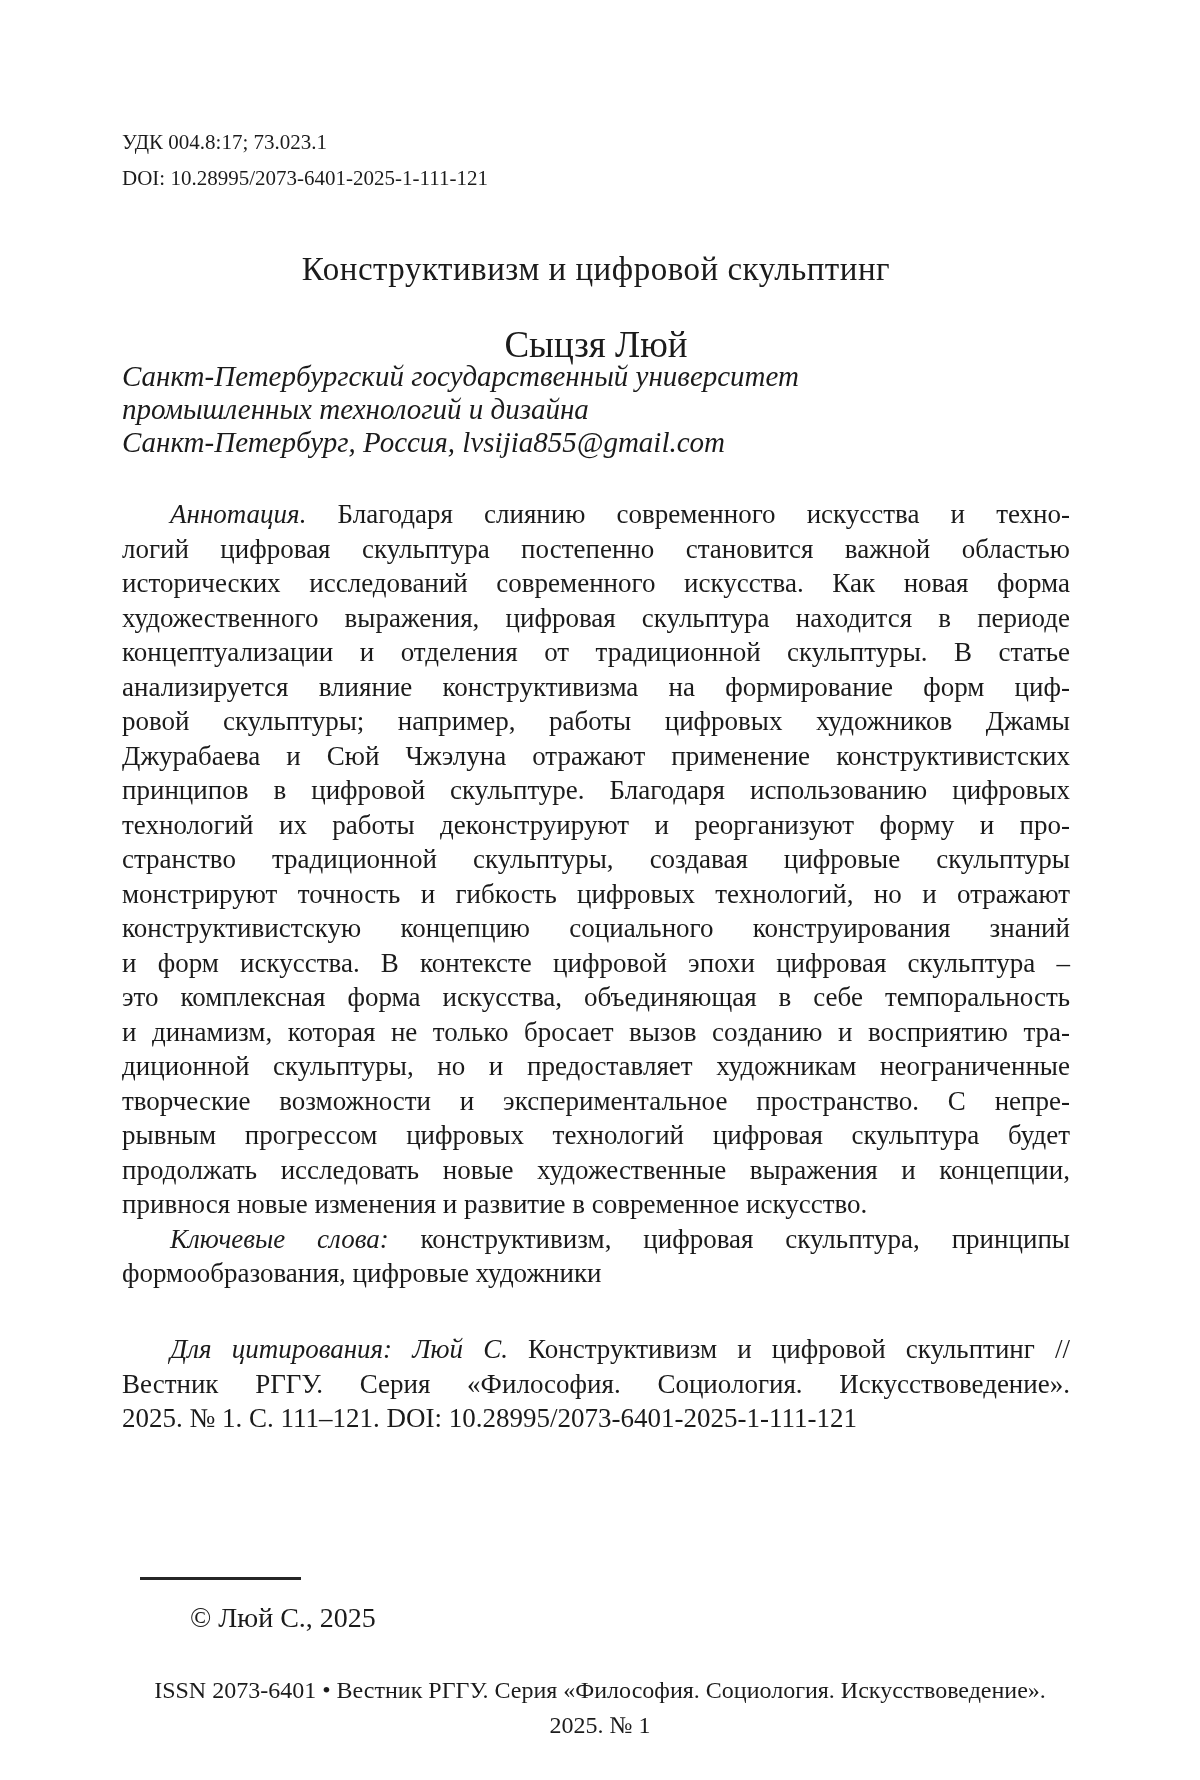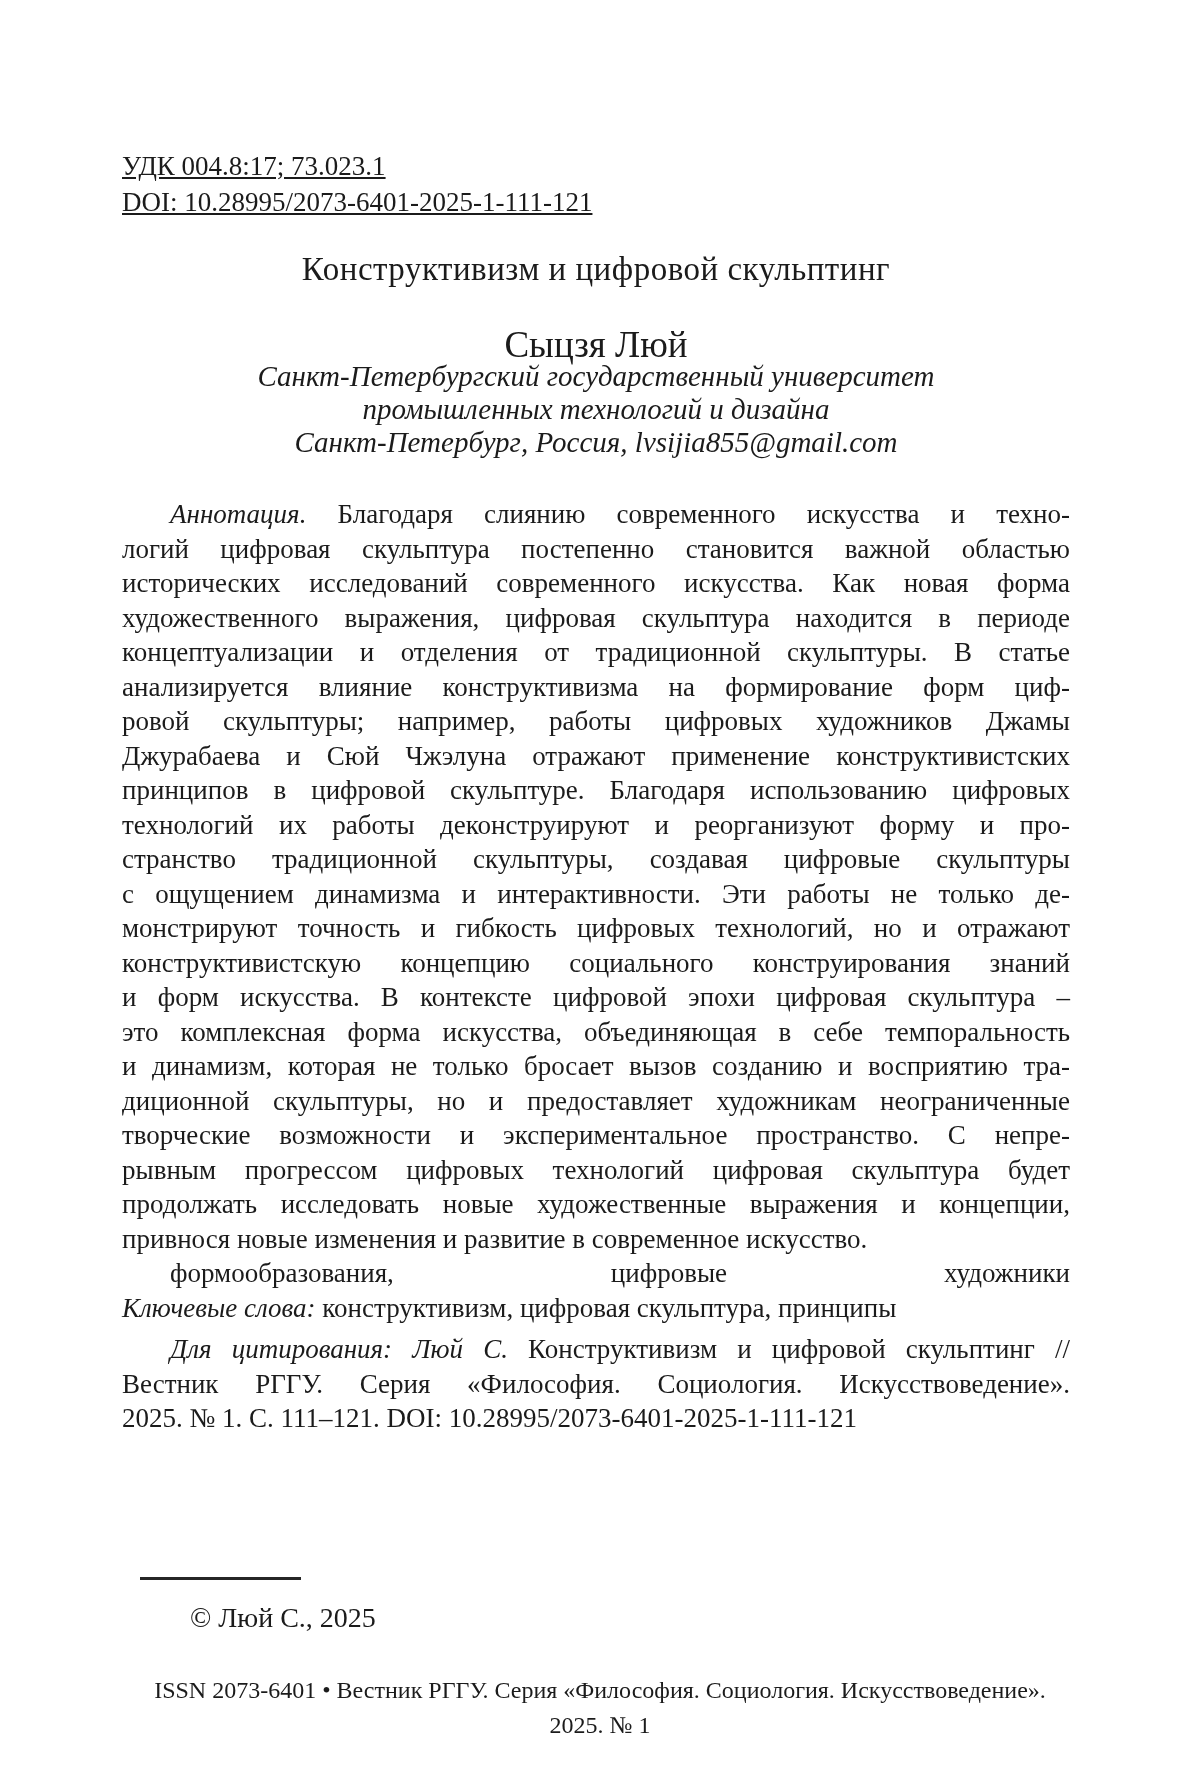--- a/index.html
+++ b/index.html
@@ -22,39 +22,38 @@
     text-align-last:justify;
     -moz-text-align-last:justify;
     white-space:nowrap;
     white-space:normal;
   }
   .para .tline:first-child { text-indent:48px; }
   .para .tline:last-child  { text-align-last:left; -moz-text-align-last:left; }
   .it { font-style:italic; }
 
   #udk-block {
-    top:148px;
-    font-size:27px;
+    top:124px;
+    font-size:21px;
     line-height:36px;
-    text-decoration:underline;
   }
   #article-title {
     top:251px;
     text-align:center;
     font-size:33px;
     letter-spacing:0.5px;
   }
   #author-name {
     top:323px;
     text-align:center;
     font-size:37px;
   }
   #affiliation-block {
     top:360px;
-    text-align:center;
+    text-align:left;
     font-style:italic;
     font-size:29px;
     line-height:33px;
   }
   #abstract-keywords {
     top:497px;
     font-size:27px;
   }
   #abstract-keywords .tline,
   #citation-block .tline {
@@ -110,35 +109,34 @@
       <div class="tline"><span>логий цифровая скульптура постепенно становится важной областью</span></div>
       <div class="tline"><span>исторических исследований современного искусства. Как новая форма</span></div>
       <div class="tline"><span>художественного выражения, цифровая скульптура находится в периоде</span></div>
       <div class="tline"><span>концептуализации и отделения от традиционной скульптуры. В статье</span></div>
       <div class="tline"><span>анализируется влияние конструктивизма на формирование форм циф-</span></div>
       <div class="tline"><span>ровой скульптуры; например, работы цифровых художников Джамы</span></div>
       <div class="tline"><span>Джурабаева и Сюй Чжэлуна отражают применение конструктивистских</span></div>
       <div class="tline"><span>принципов в цифровой скульптуре. Благодаря использованию цифровых</span></div>
       <div class="tline"><span>технологий их работы деконструируют и реорганизуют форму и про-</span></div>
       <div class="tline"><span>странство традиционной скульптуры, создавая цифровые скульптуры</span></div>
-      <div class="tline"><span>с ощущением динамизма и интерактивности. Эти работы не только де-</span></div>
       <div class="tline"><span>монстрируют точность и гибкость цифровых технологий, но и отражают</span></div>
       <div class="tline"><span>конструктивистскую концепцию социального конструирования знаний</span></div>
       <div class="tline"><span>и форм искусства. В контексте цифровой эпохи цифровая скульптура –</span></div>
       <div class="tline"><span>это комплексная форма искусства, объединяющая в себе темпоральность</span></div>
       <div class="tline"><span>и динамизм, которая не только бросает вызов созданию и восприятию тра-</span></div>
       <div class="tline"><span>диционной скульптуры, но и предоставляет художникам неограниченные</span></div>
       <div class="tline"><span>творческие возможности и экспериментальное пространство. С непре-</span></div>
       <div class="tline"><span>рывным прогрессом цифровых технологий цифровая скульптура будет</span></div>
       <div class="tline"><span>продолжать исследовать новые художественные выражения и концепции,</span></div>
       <div class="tline"><span>привнося новые изменения и развитие в современное искусство.</span></div>
     </div>
   <div class="para">
+      <div class="tline"><span class="it">Ключевые слова:</span><span> конструктивизм, цифровая скульптура, принципы</span></div>
       <div class="tline"><span>формообразования, цифровые художники</span></div>
-      <div class="tline"><span class="it">Ключевые слова:</span><span> конструктивизм, цифровая скульптура, принципы</span></div>
     </div>
 </div>
 
 <div class="abs col para" id="citation-block">
     <div class="tline"><span class="it">Для цитирования: Люй С.</span><span> Конструктивизм и цифровой скульптинг //</span></div>
     <div class="tline"><span>Вестник РГГУ. Серия «Философия. Социология. Искусствоведение».</span></div>
     <div class="tline"><span>2025. № 1. С. 111–121. DOI: 10.28995/2073-6401-2025-1-111-121</span></div>
   </div>
 
 <div class="abs" id="copyright-rule"></div>

